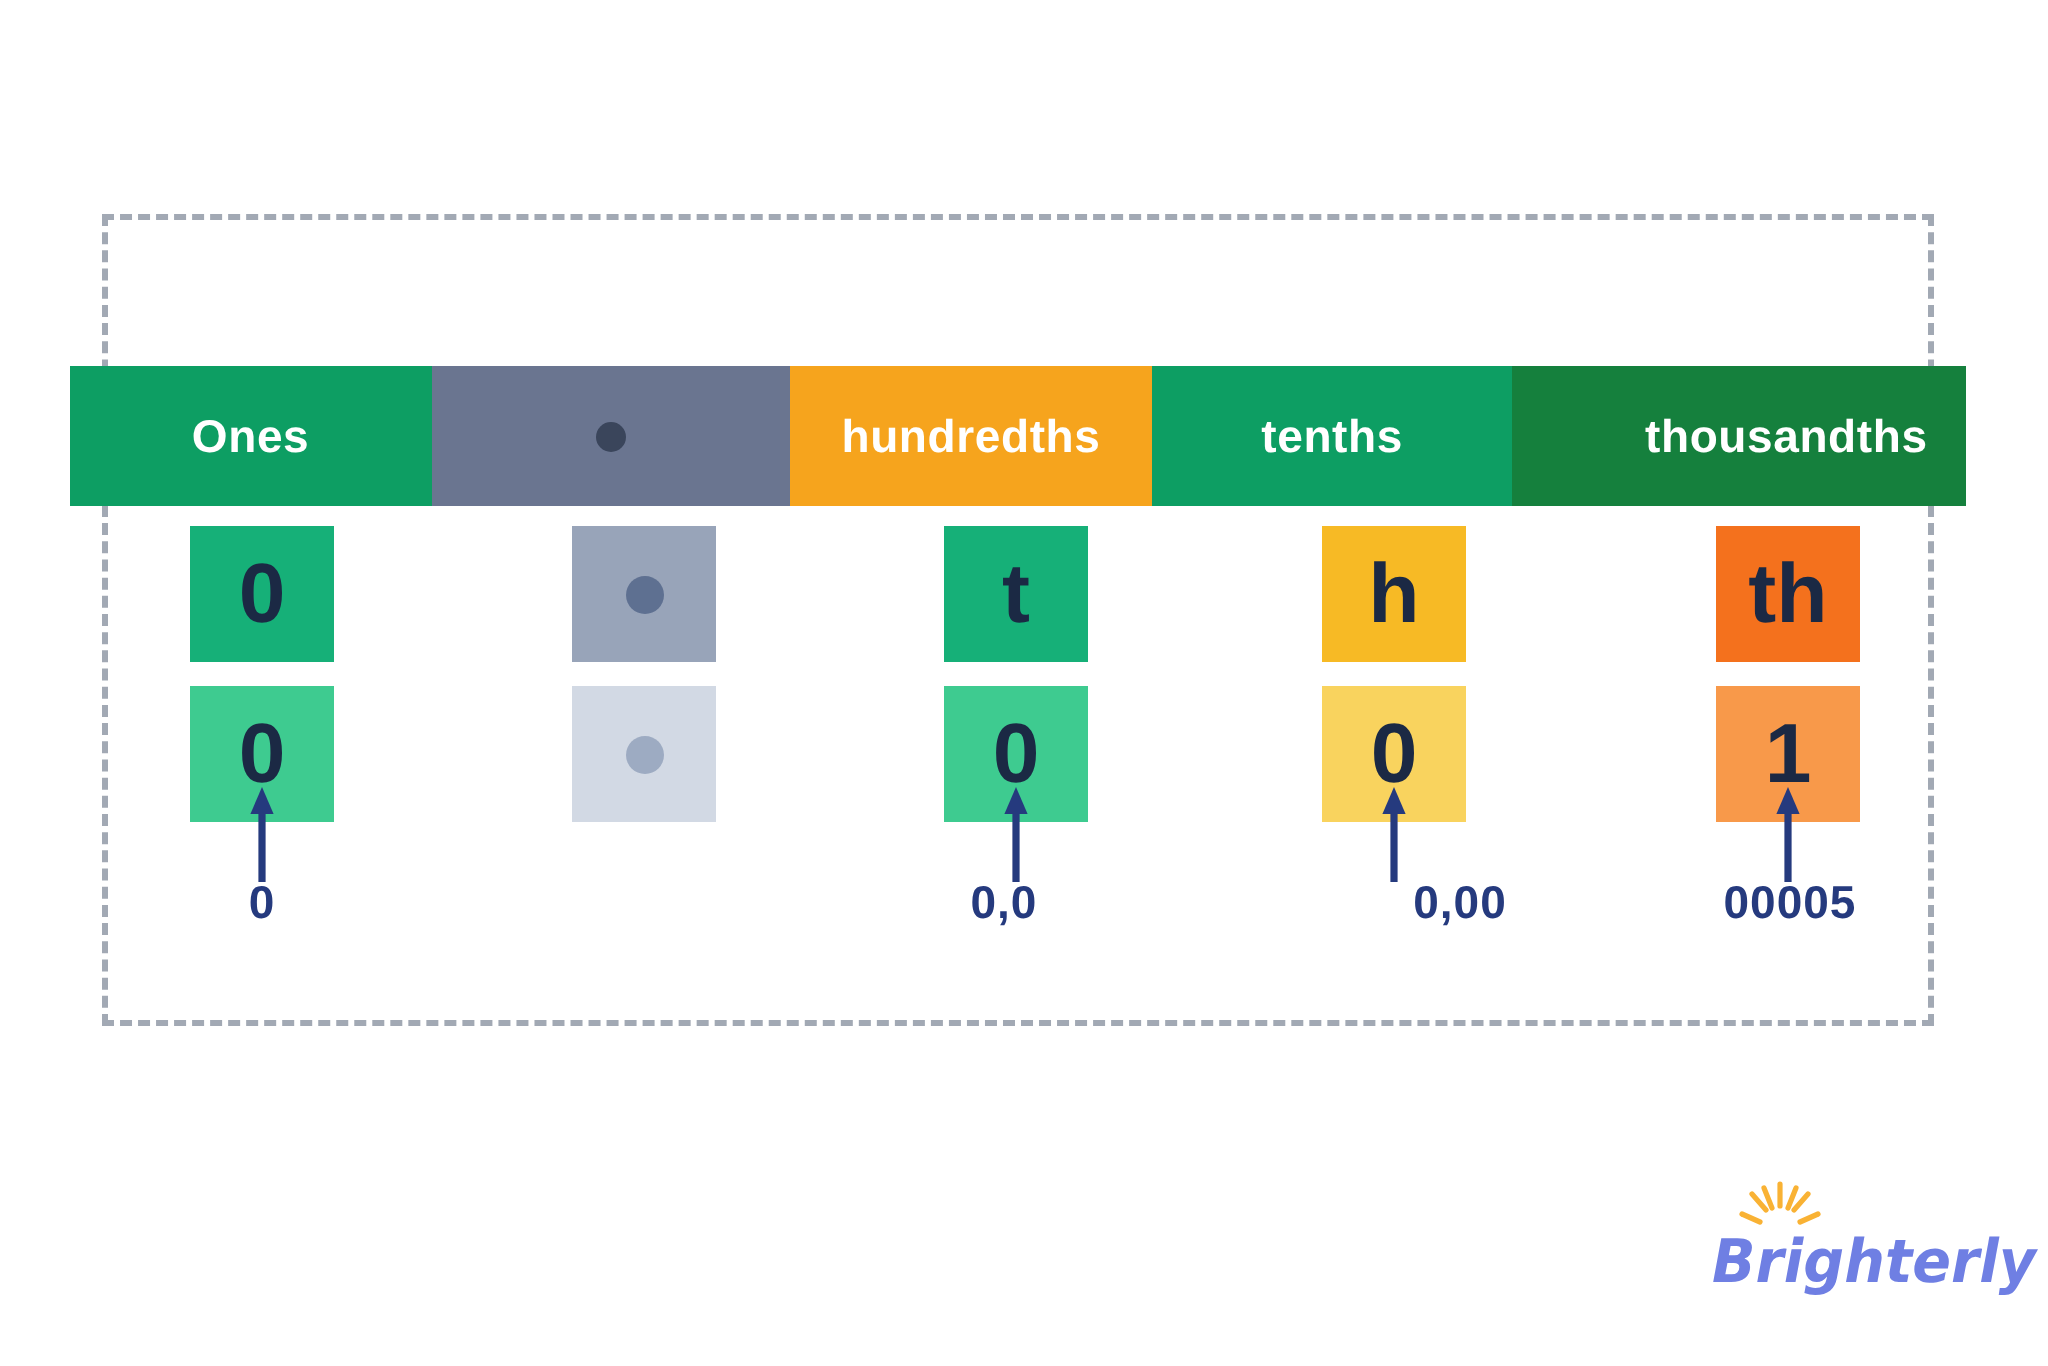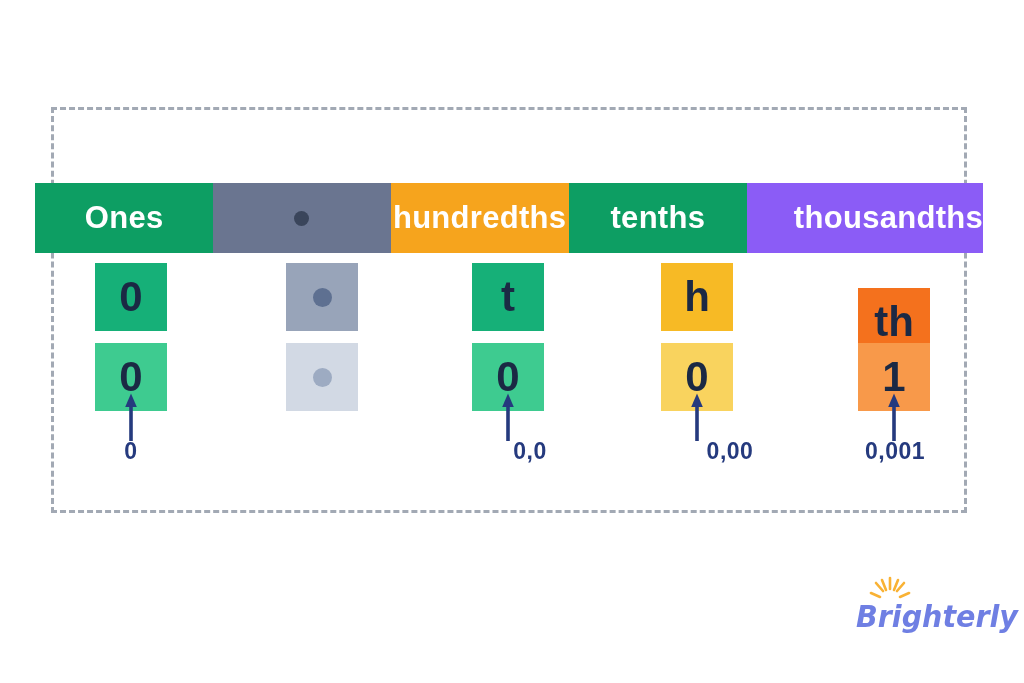--- a/index.html
+++ b/index.html
@@ -9,43 +9,43 @@
   }
   .dashed-box{
     position:absolute;left:51px;top:107px;width:916px;height:406px;
     box-sizing:border-box;border:3px dashed #a2a9b4;
   }
   .header-bar{
     position:absolute;left:35px;top:183px;width:948px;height:70px;display:flex;
   }
   .seg{
     display:flex;align-items:center;justify-content:center;
-    color:#ffffff;font-weight:bold;font-size:31px;letter-spacing:.3px;
+    color:#ffffff;font-weight:bold;font-size:23px;letter-spacing:.3px;
   }
   .seg.w1{width:190px}.seg.w2{width:189px}.seg.w3{width:190px}
   .seg.w4{width:190px}.seg.w5{width:189px}
   .dot{border-radius:50%;display:inline-block;}
   .dot.hd{width:15px;height:15px;}
   .dot.sq-dot{width:19px;height:19px;}
   .sq{
     position:absolute;width:72px;height:68px;
     display:flex;align-items:center;justify-content:center;
   }
   .glyph{font-weight:bold;font-size:42px;color:#1b2944;line-height:1;}
   .r1{top:263px}.r2{top:343px}
   .c1{left:95px}.c2{left:286px}.c3{left:472px}.c4{left:661px}.c5{left:858px}
   .arrow{position:absolute;top:392px;width:18px;height:52px;}
   .arrow.a1{left:122px}.arrow.a3{left:499px}.arrow.a4{left:688px}.arrow.a5{left:885px}
   .arrow svg{display:block}
   .vlabel{
     position:absolute;top:438px;width:140px;text-align:center;
     font-weight:bold;font-size:23px;color:#253a7e;letter-spacing:.5px;
   }
-  .vlabel.l1{left:61px}.vlabel.l3{left:460px}.vlabel.l4{left:660px}.vlabel.l5{left:825px}
-  .logo{position:absolute;left:850px;top:569px;width:174px;height:78px;}
+  .vlabel.l1{left:61px}.vlabel.l3{left:432px}.vlabel.l4{left:660px}.vlabel.l5{left:825px}
+  .logo{position:absolute;left:850px;top:583px;width:174px;height:78px;}
   .logo svg{display:block}
   .logo text{
     font-family:"DejaVu Sans",sans-serif;font-weight:bold;font-style:italic;
     fill:#6f7fe3;
   }
   .sun line{stroke:#f9b234;stroke-width:2.6;stroke-linecap:round;}
 </style>
 </head>
 <body>
 
@@ -59,38 +59,38 @@
     </div>
     <div class="seg w2" style="background-color: rgb(106, 117, 144);">
       <span class="dot hd" style="background-color: rgb(58, 69, 91);"></span>
     </div>
     <div class="seg w4" style="background-color: rgb(246, 164, 29);">
       <span>hundredths</span>
     </div>
     <div class="seg w3" style="background-color: rgb(13, 158, 99);">
       <span>tenths</span>
     </div>
-    <div class="seg w5" style="background-color: #8b5cf6; padding-left: 47px;">
+    <div class="seg w5" style="background-color: #15803d; padding-left: 47px;">
       <span>thousandths</span>
     </div>
   </div>
 
   <div class="sq r1 c1" style="background-color: rgb(22, 176, 120);">
     <span class="glyph">0</span>
   </div>
   <div class="sq r1 c2" style="background-color: rgb(152, 164, 185);">
     <span class="dot sq-dot" style="background-color: rgb(94, 112, 145);"></span>
   </div>
   <div class="sq r1 c3" style="background-color: rgb(22, 176, 120);">
     <span class="glyph">t</span>
   </div>
   <div class="sq r1 c4" style="background-color: rgb(247, 186, 37);">
     <span class="glyph">h</span>
   </div>
-  <div class="sq r1 c5" style="background-color: rgb(244, 113, 29); margin-top: 25px;">
+  <div class="sq r1 c5" style="background-color: rgb(244, 113, 29);">
     <span class="glyph">th</span>
   </div>
 
   <div class="sq r2 c1" style="background-color: rgb(62, 203, 144);">
     <span class="glyph">0</span>
   </div>
   <div class="sq r2 c2" style="background-color: rgb(210, 217, 228);">
     <span class="dot sq-dot" style="background-color: rgb(157, 171, 194);"></span>
   </div>
   <div class="sq r2 c3" style="background-color: rgb(62, 203, 144);">
@@ -124,21 +124,21 @@
   <div class="arrow a5">
     <svg width="18" height="52" viewBox="0 0 18 52">
       <path d="M9 12 L9 49" stroke="#253a7e" stroke-width="3.6" fill="none"></path>
       <path d="M9 1.5 L3.2 15 L14.8 15 Z" fill="#253a7e"></path>
     </svg>
   </div>
 
   <div class="vlabel l1">0</div>
   <div class="vlabel l3">0,0</div>
   <div class="vlabel l4">0,00</div>
-  <div class="vlabel l5">0,001</div>
+  <div class="vlabel l5">00005</div>
 
   <div class="logo">
     <svg width="174" height="78" viewBox="0 0 174 78">
       <g class="sun">
         <line x1="40" y1="20" x2="40" y2="9"></line>
         <line x1="33" y1="22" x2="26" y2="14"></line>
         <line x1="47" y1="22" x2="54" y2="14"></line>
         <line x1="30" y1="28" x2="21" y2="24"></line>
         <line x1="50" y1="28" x2="59" y2="24"></line>
         <line x1="36" y1="21" x2="32" y2="11"></line>

